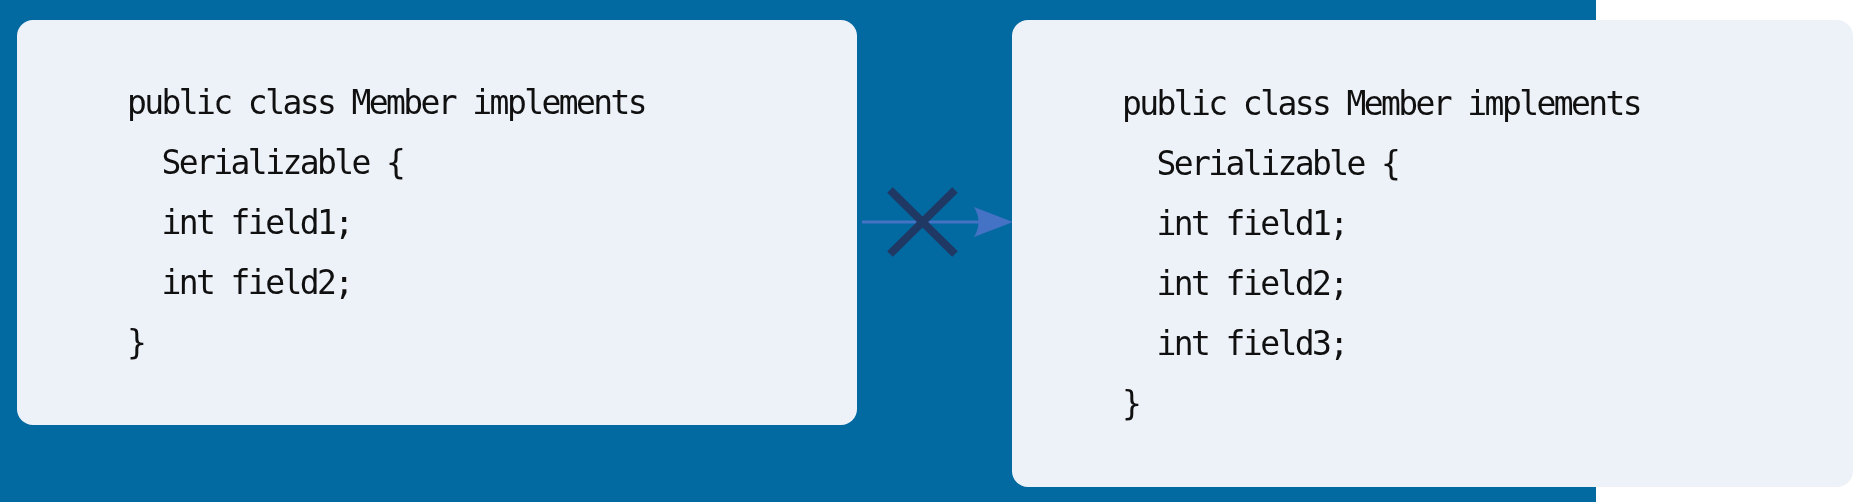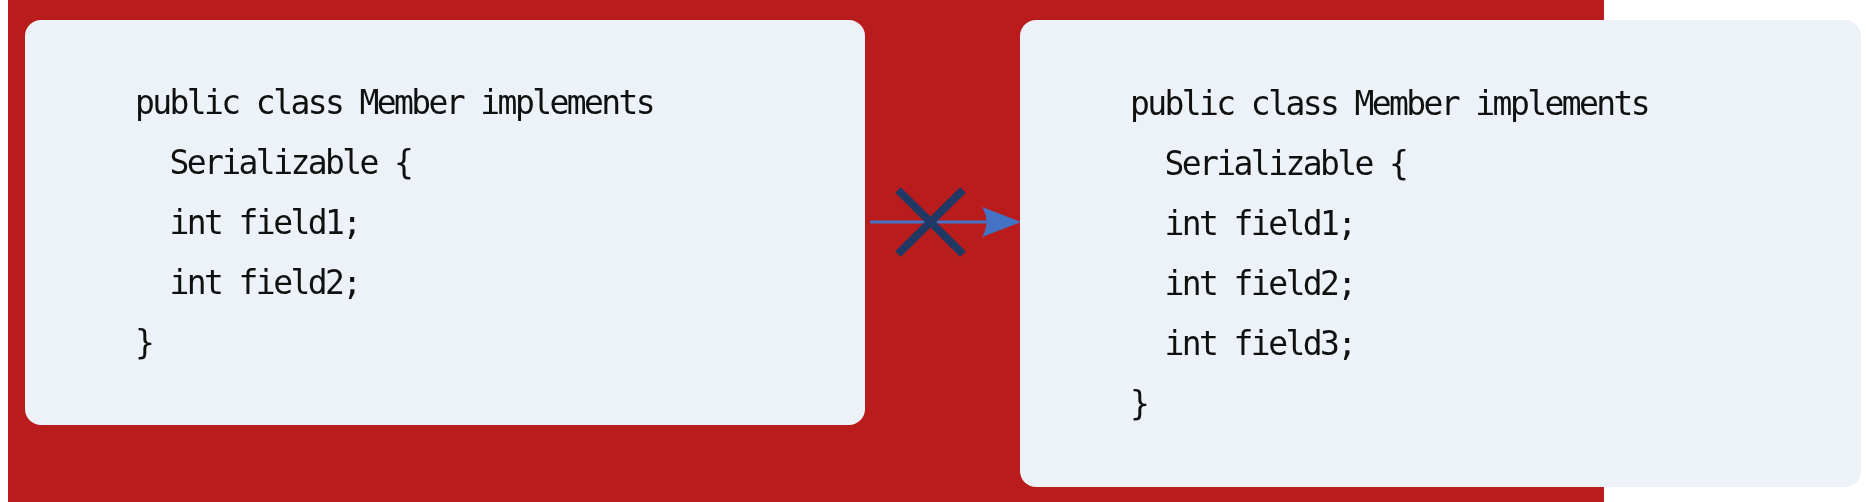--- a/index.html
+++ b/index.html
@@ -5,23 +5,23 @@
   * { margin: 0; padding: 0; box-sizing: border-box; }
   html, body {
     width: 1866px; height: 502px;
     background: #ffffff;
     font-family: "DejaVu Sans Mono", "Liberation Mono", monospace;
     overflow: hidden;
     position: relative;
   }
   .canvas {
     position: absolute;
-    left: 8px; top: 0;
+    left: 0; top: 0;
     width: 1596px; height: 502px;
-    background: #b91c1c;
+    background: #0369a1;
   }
   .code-panel {
     position: absolute;
     background: #edf1f8;
     border-radius: 16px;
     display: flex;
     align-items: center;
   }
   .panel-before {
     left: 17px; top: 20px;

